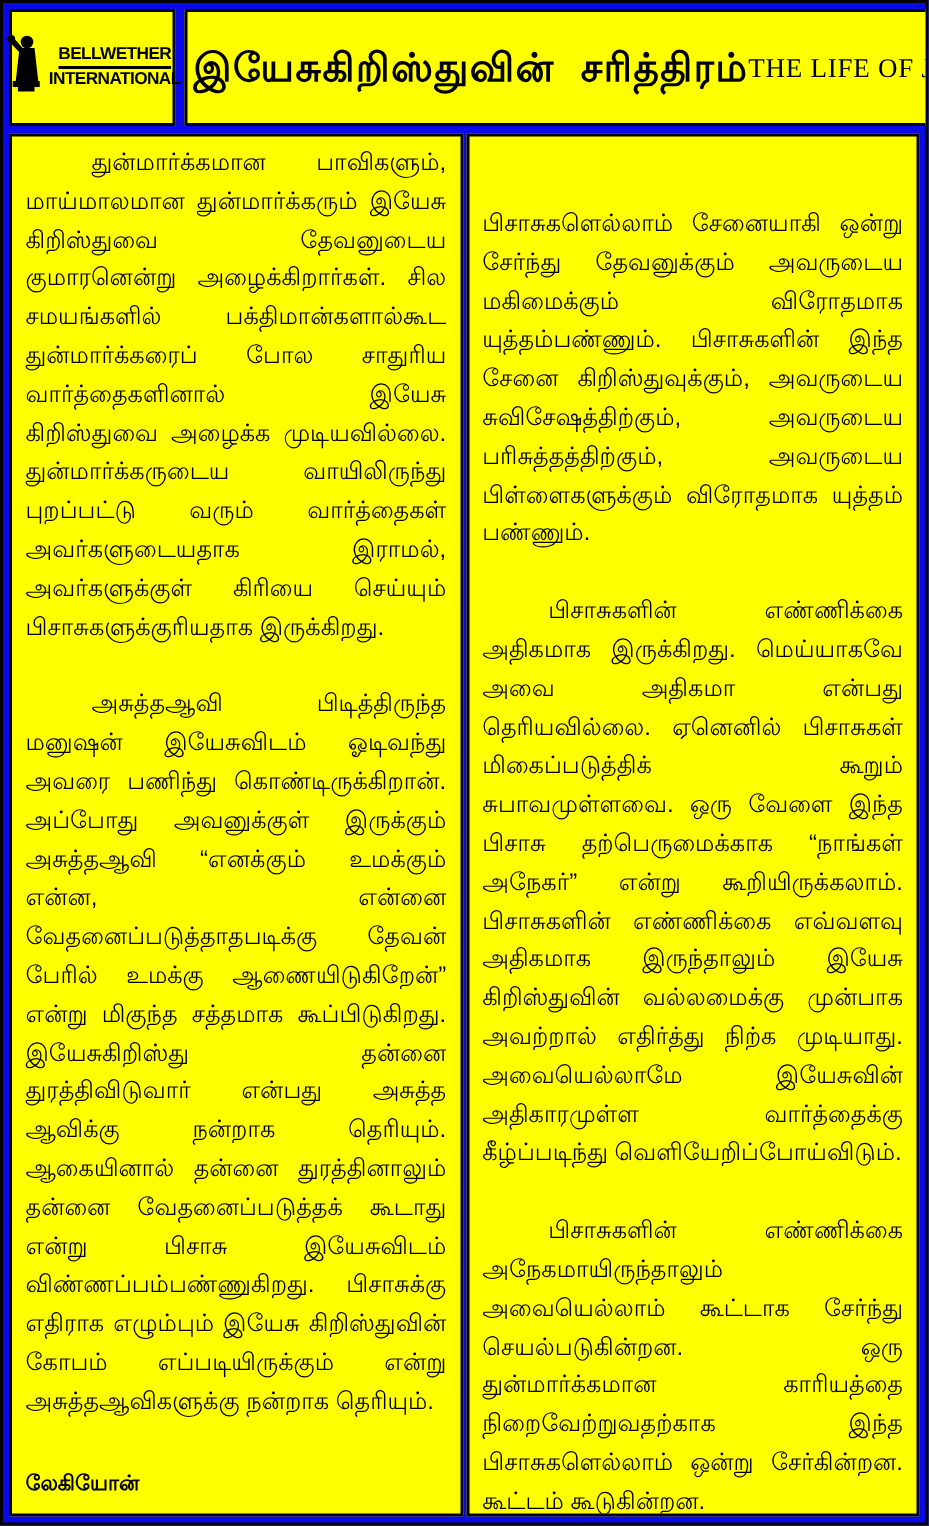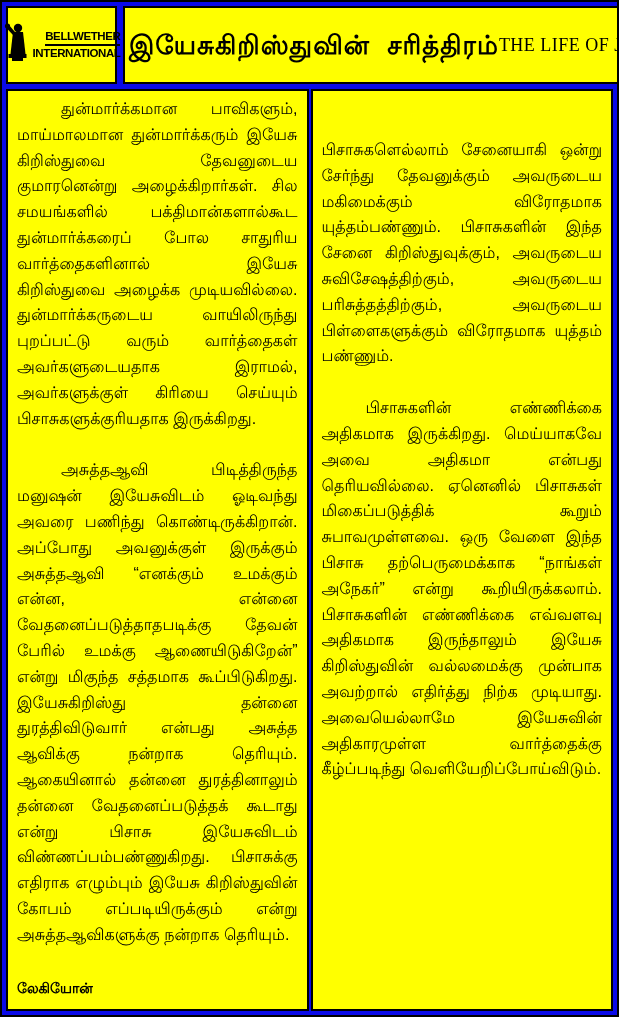--- a/index.html
+++ b/index.html
@@ -15,21 +15,21 @@
     overflow:hidden;
   }
   .header-row { display:flex; gap:6px; height:78px; flex:0 0 auto; }
   .logo-box {
     background:#FFFF00; border:2px solid #000;
     display:flex; align-items:center; justify-content:center; gap:4px;
     padding:2px;
   }
   .logo-left  { width:111px; }
   .logo-right { width:76px; }
-  .logo-text { display:flex; flex-direction:column; align-items:flex-end; }
+  .logo-text { display:flex; flex-direction:column; align-items:center; }
   .logo-line {
     font-weight:bold; font-size:11.5px; line-height:15px;
     letter-spacing:-0.4px; white-space:nowrap;
   }
   .logo-line.underlined { border-bottom:2px solid #000; }
   .crier { flex:0 0 auto; }
   .title-box {
     flex:1; background:#FFFF00; border:2px solid #000;
     display:flex; align-items:center; justify-content:center;
     padding:2px 4px;
@@ -116,18 +116,19 @@
     <div class="column">
       <p class="para first">துன்மார்க்கமான பாவிகளும், மாய்மாலமான துன்மார்க்கரும் இயேசு கிறிஸ்துவை தேவனுடைய குமாரனென்று அழைக்கிறார்கள். சில சமயங்களில் பக்திமான்களால்கூட துன்மார்க்கரைப் போல சாதுரிய வார்த்தைகளினால் இயேசு கிறிஸ்துவை அழைக்க முடியவில்லை. துன்மார்க்கருடைய வாயிலிருந்து புறப்பட்டு வரும் வார்த்தைகள் அவர்களுடையதாக இராமல், அவர்களுக்குள் கிரியை செய்யும் பிசாசுகளுக்குரியதாக இருக்கிறது.</p>
       <p class="para">அசுத்தஆவி பிடித்திருந்த மனுஷன் இயேசுவிடம் ஓடிவந்து அவரை பணிந்து கொண்டிருக்கிறான். அப்போது அவனுக்குள் இருக்கும் அசுத்தஆவி “எனக்கும் உமக்கும் என்ன, என்னை வேதனைப்படுத்தாதபடிக்கு தேவன் பேரில் உமக்கு ஆணையிடுகிறேன்” என்று மிகுந்த சத்தமாக கூப்பிடுகிறது. இயேசுகிறிஸ்து தன்னை துரத்திவிடுவார் என்பது அசுத்த ஆவிக்கு நன்றாக தெரியும். ஆகையினால் தன்னை துரத்தினாலும் தன்னை வேதனைப்படுத்தக் கூடாது என்று பிசாசு இயேசுவிடம் விண்ணப்பம்பண்ணுகிறது. பிசாசுக்கு எதிராக எழும்பும் இயேசு கிறிஸ்துவின் கோபம் எப்படியிருக்கும் என்று அசுத்தஆவிகளுக்கு நன்றாக தெரியும்.</p>
       <h3 class="section-heading">லேகியோன்</h3>
 
     </div>
 
     <div class="column">
       <p class="para first no-indent">பிசாசுகளெல்லாம் சேனையாகி ஒன்று சேர்ந்து தேவனுக்கும் அவருடைய மகிமைக்கும் விரோதமாக யுத்தம்பண்ணும். பிசாசுகளின் இந்த சேனை கிறிஸ்துவுக்கும், அவருடைய சுவிசேஷத்திற்கும், அவருடைய பரிசுத்தத்திற்கும், அவருடைய பிள்ளைகளுக்கும் விரோதமாக யுத்தம் பண்ணும்.</p>
       <p class="para">பிசாசுகளின் எண்ணிக்கை அதிகமாக இருக்கிறது. மெய்யாகவே அவை அதிகமா என்பது தெரியவில்லை. ஏனெனில் பிசாசுகள் மிகைப்படுத்திக் கூறும் சுபாவமுள்ளவை. ஒரு வேளை இந்த பிசாசு தற்பெருமைக்காக “நாங்கள் அநேகர்” என்று கூறியிருக்கலாம். பிசாசுகளின் எண்ணிக்கை எவ்வளவு அதிகமாக இருந்தாலும் இயேசு கிறிஸ்துவின் வல்லமைக்கு முன்பாக அவற்றால் எதிர்த்து நிற்க முடியாது. அவையெல்லாமே இயேசுவின் அதிகாரமுள்ள வார்த்தைக்கு கீழ்ப்படிந்து வெளியேறிப்போய்விடும்.</p>
+      <p class="para">பிசாசுகளின் எண்ணிக்கை அநேகமாயிருந்தாலும் அவையெல்லாம் கூட்டாக சேர்ந்து செயல்படுகின்றன. ஒரு துன்மார்க்கமான காரியத்தை நிறைவேற்றுவதற்காக இந்த பிசாசுகளெல்லாம் ஒன்று சேர்கின்றன. கூட்டம் கூடுகின்றன.</p>
 
     </div>
 
   </div>
 
 </div>
 
 </body></html>

